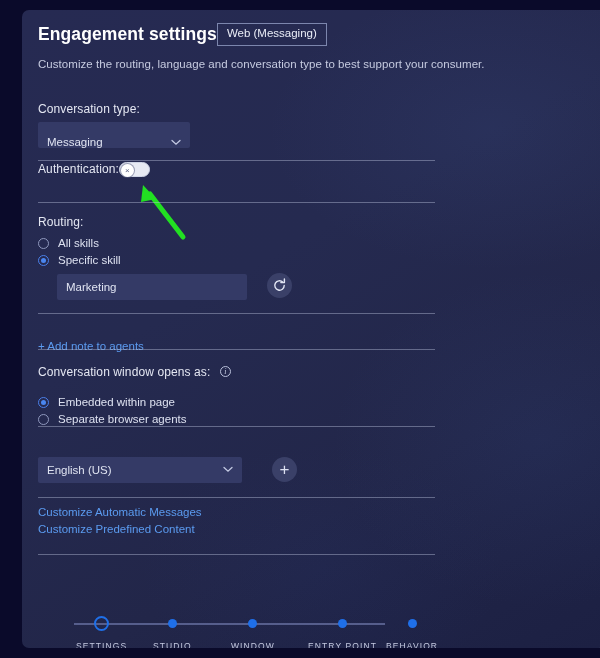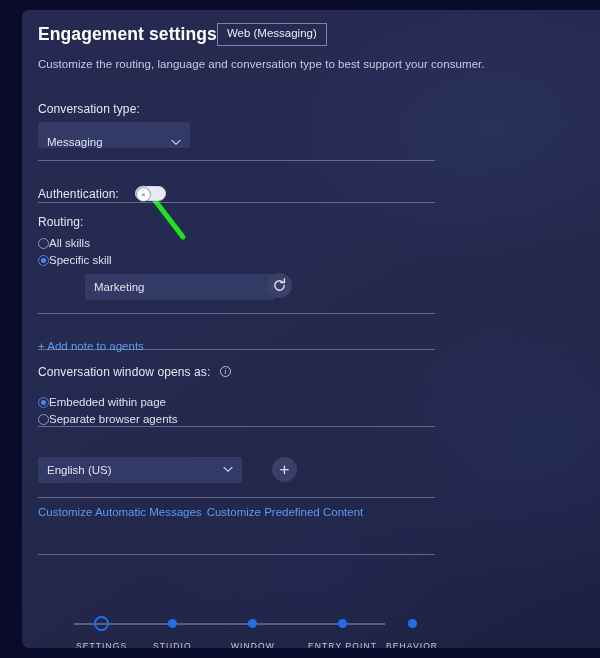--- a/index.html
+++ b/index.html
@@ -73,55 +73,55 @@
     background: #343a66;
     border-radius: 2px;
     height: 26px;
     display: flex; align-items: center;
     padding: 0 9px;
     color: #dfe3f1; font-size: 11.5px;
   }
   .field .caret {
     margin-left: auto; color: #c3c9e2; font-size: 10px; line-height: 1;
   }
-  .radio-row { display: flex; align-items: center; margin-top: 5px; }
+  .radio-row { display: flex; align-items: center; gap: 9px; margin-top: 5px; }
   .radio {
     width: 11px; height: 11px; border-radius: 50%;
     border: 1.3px solid #8f98bd; flex: none;
     position: relative; background: transparent;
   }
   .radio.on { border-color: #4a7fe8; }
   .radio.on::after {
     content: ""; position: absolute; left: 2px; top: 2px;
     width: 5px; height: 5px; border-radius: 50%;
     background: #4a86ef;
   }
   .radio-label { font-size: 11.5px; color: #dde1f0; }
   .link { font-size: 11.5px; color: #5b9bf0; cursor: pointer; }
 
   
   .b-conv-label { position: absolute; left: 16px; top: 92px; }
   .b-conv-field { position: absolute; left: 16px; top: 112px; width: 152px; align-items: flex-end; }
   .d1 { top: 150px; }
-  .b-auth { position: absolute; left: 16px; top: 176px; display: flex; align-items: center; gap: 16px; }
+  .b-auth { position: absolute; left: 16px; top: 152px; display: flex; }
   .toggle {
     width: 31px; height: 15px; border-radius: 8px;
     background: #e7eaf3; position: relative; border: 1px solid #cfd5e6;
   }
   .toggle .knob {
     position: absolute; left: 1px; top: 1px;
     width: 13px; height: 13px; border-radius: 50%;
     background: #ffffff;
     box-shadow: 0 0 0 1px rgba(90,95,130,0.55);
     display: flex; align-items: center; justify-content: center;
     font-size: 8px; color: #5d6484; line-height: 1;
   }
   .d2 { top: 192px; }
   .b-routing { position: absolute; left: 16px; top: 205px; }
-  .b-skill-field { position: absolute; left: 35px; top: 264px; width: 190px; margin-left: 28px; }
+  .b-skill-field { position: absolute; left: 35px; top: 264px; width: 190px; }
   .b-refresh {
     position: absolute; left: 245px; top: 263px;
     width: 25px; height: 25px;
   }
   .d3 { top: 303px; }
   .b-addnote { position: absolute; left: 16px; top: 316px; margin-top: 14px; }
   .d4 { top: 339px; }
   .b-window { position: absolute; left: 16px; top: 352px; }
   .info-i {
     display: inline-flex; align-items: center; justify-content: center;
@@ -135,21 +135,21 @@
   .b-lang-label { position: absolute; left: 16px; top: 426px; margin-top: 20px; }
   .b-lang-field { position: absolute; left: 16px; top: 447px; width: 204px; }
   .b-plus {
     position: absolute; left: 250px; top: 447px;
     width: 25px; height: 25px; border-radius: 50%;
     background: #3a4068;
     display: flex; align-items: center; justify-content: center;
     color: #dbe0f1; font-size: 17px; line-height: 1; font-weight: 300;
   }
   .d6 { top: 487px; }
-  .b-links { position: absolute; left: 16px; top: 496px; display: flex; gap: 5px; }
+  .b-links { position: absolute; left: 16px; top: 496px; display: flex; flex-direction: column; gap: 5px; }
   .d7 { top: 544px; }
 
   
   .stepper { position: absolute; left: 16px; top: 596px; width: 400px; height: 46px; }
   .step-line {
     position: absolute; left: 36px; top: 17px; width: 311px; height: 1.5px;
     background: #565e8c;
   }
   .step { position: absolute; top: 0; display: flex; flex-direction: column; align-items: center; }
   .dot-wrap { height: 35px; display: flex; align-items: center; }

